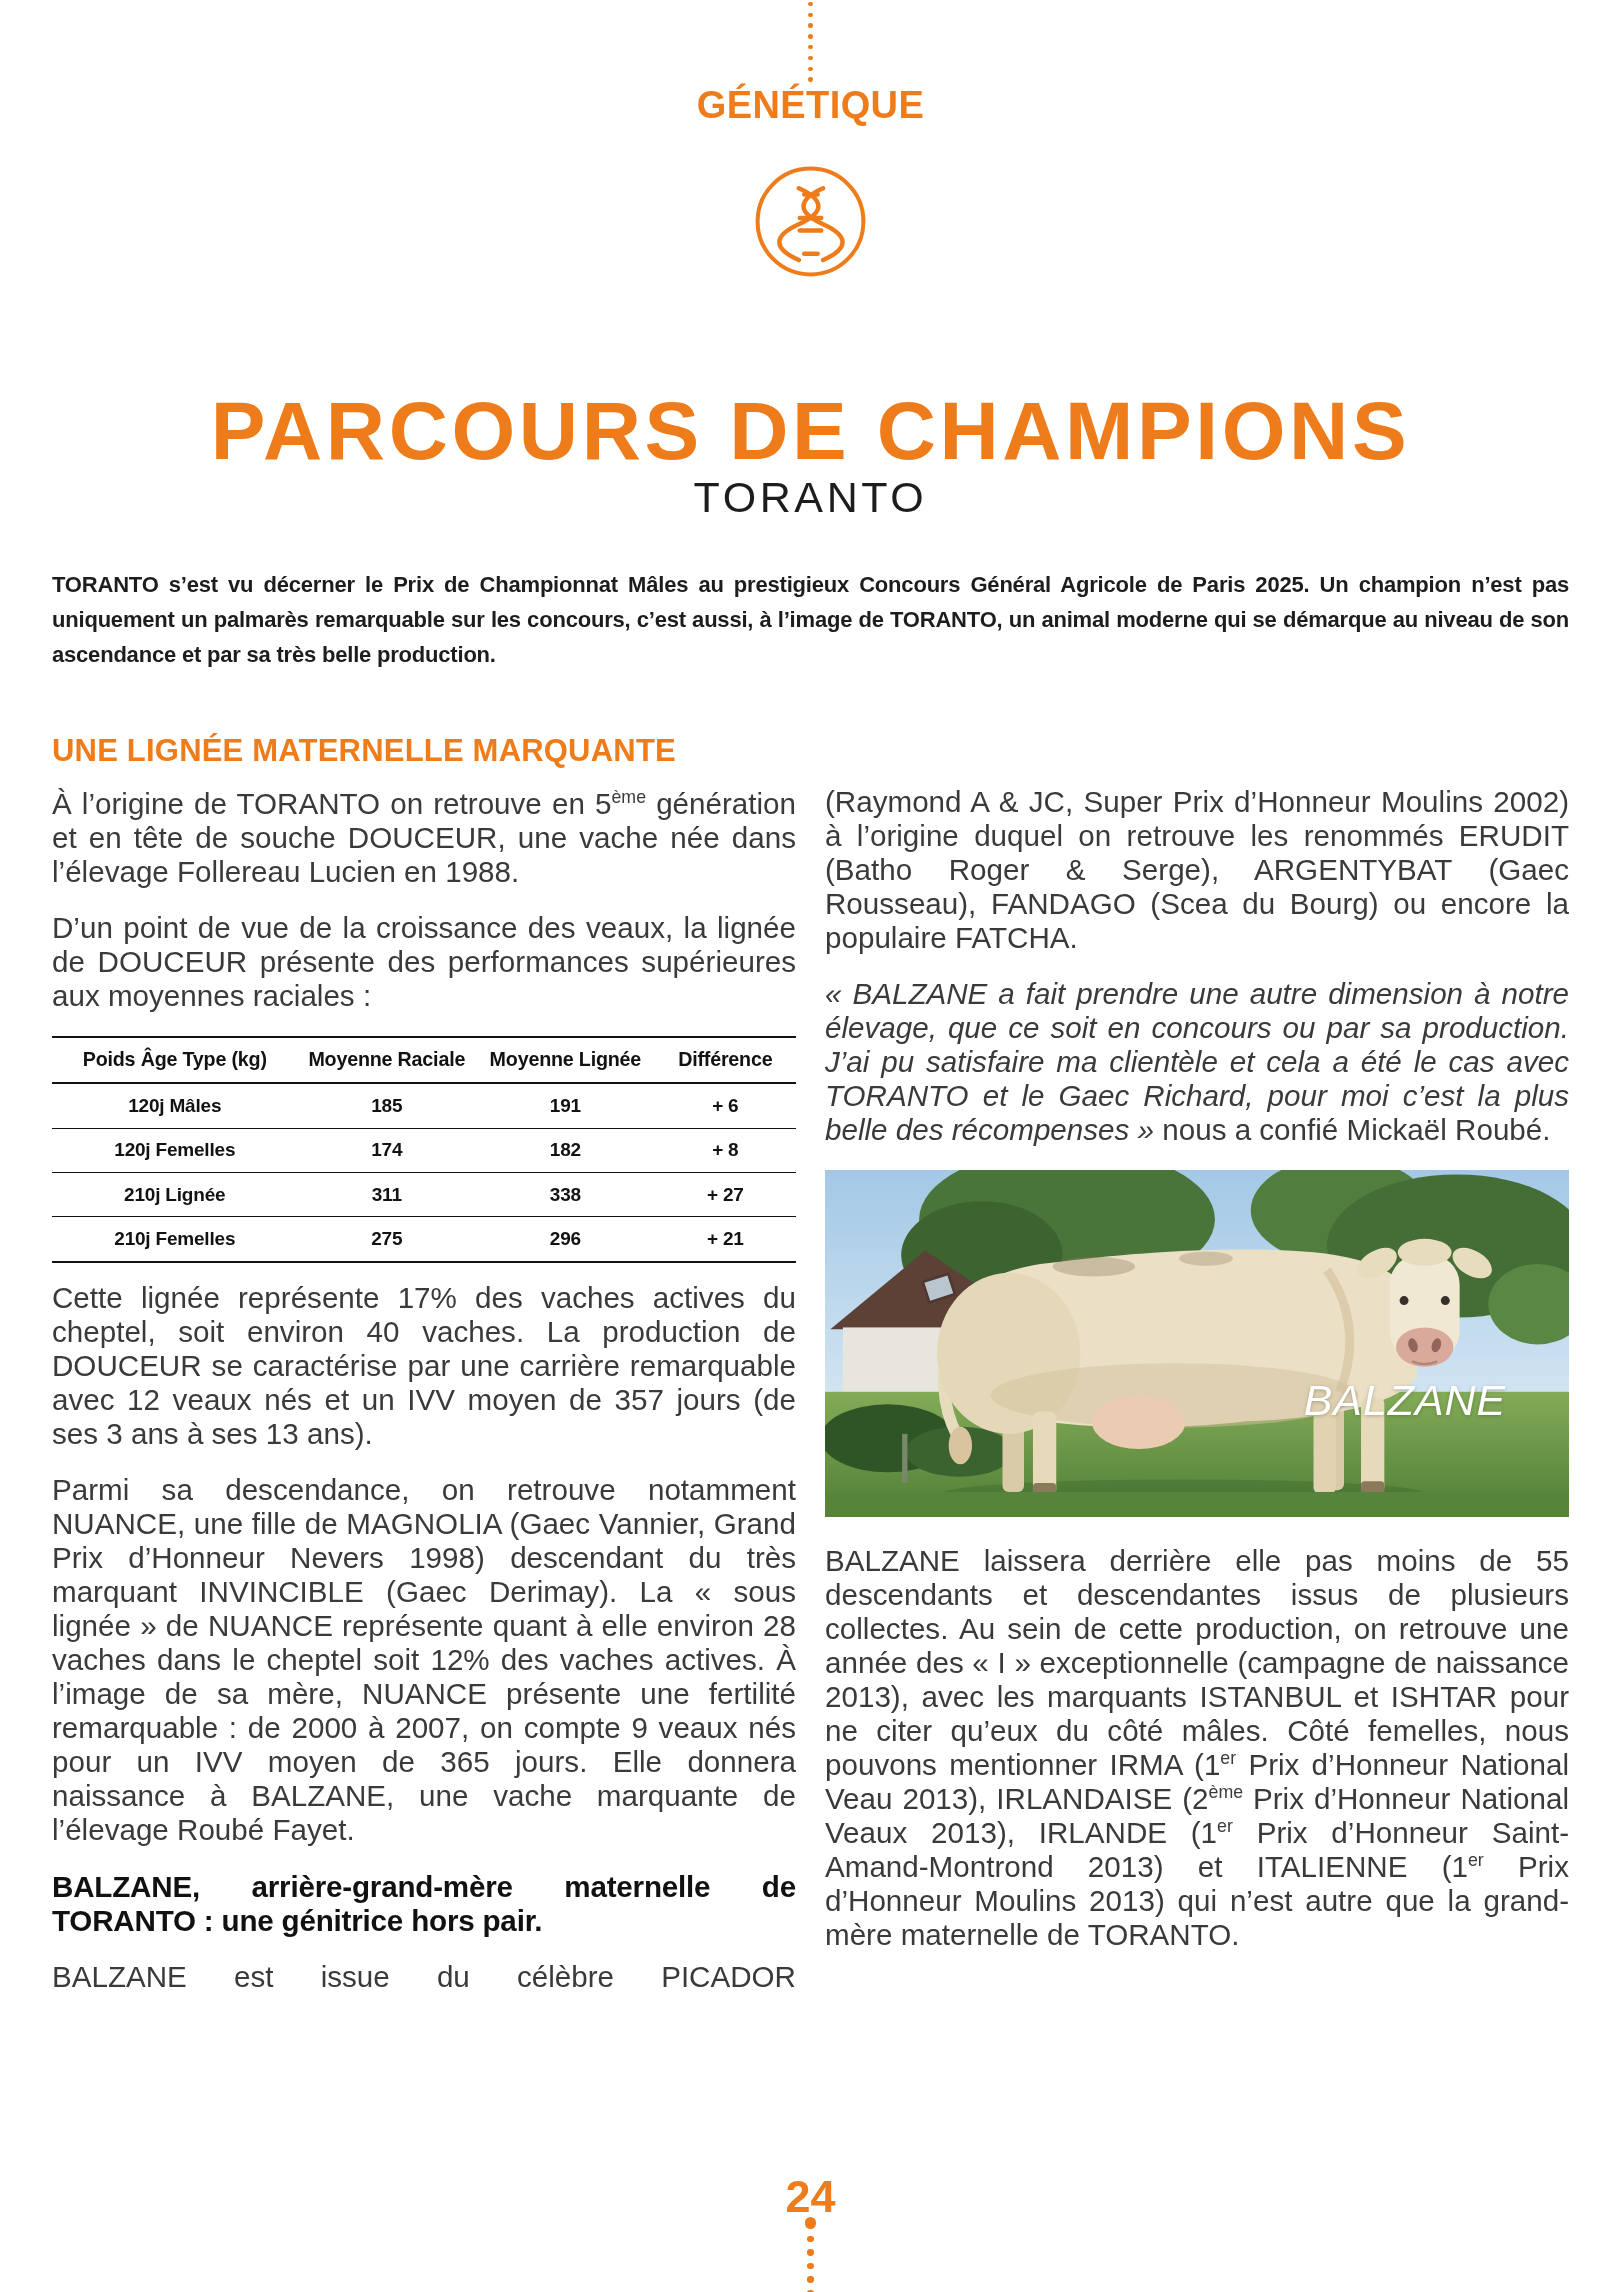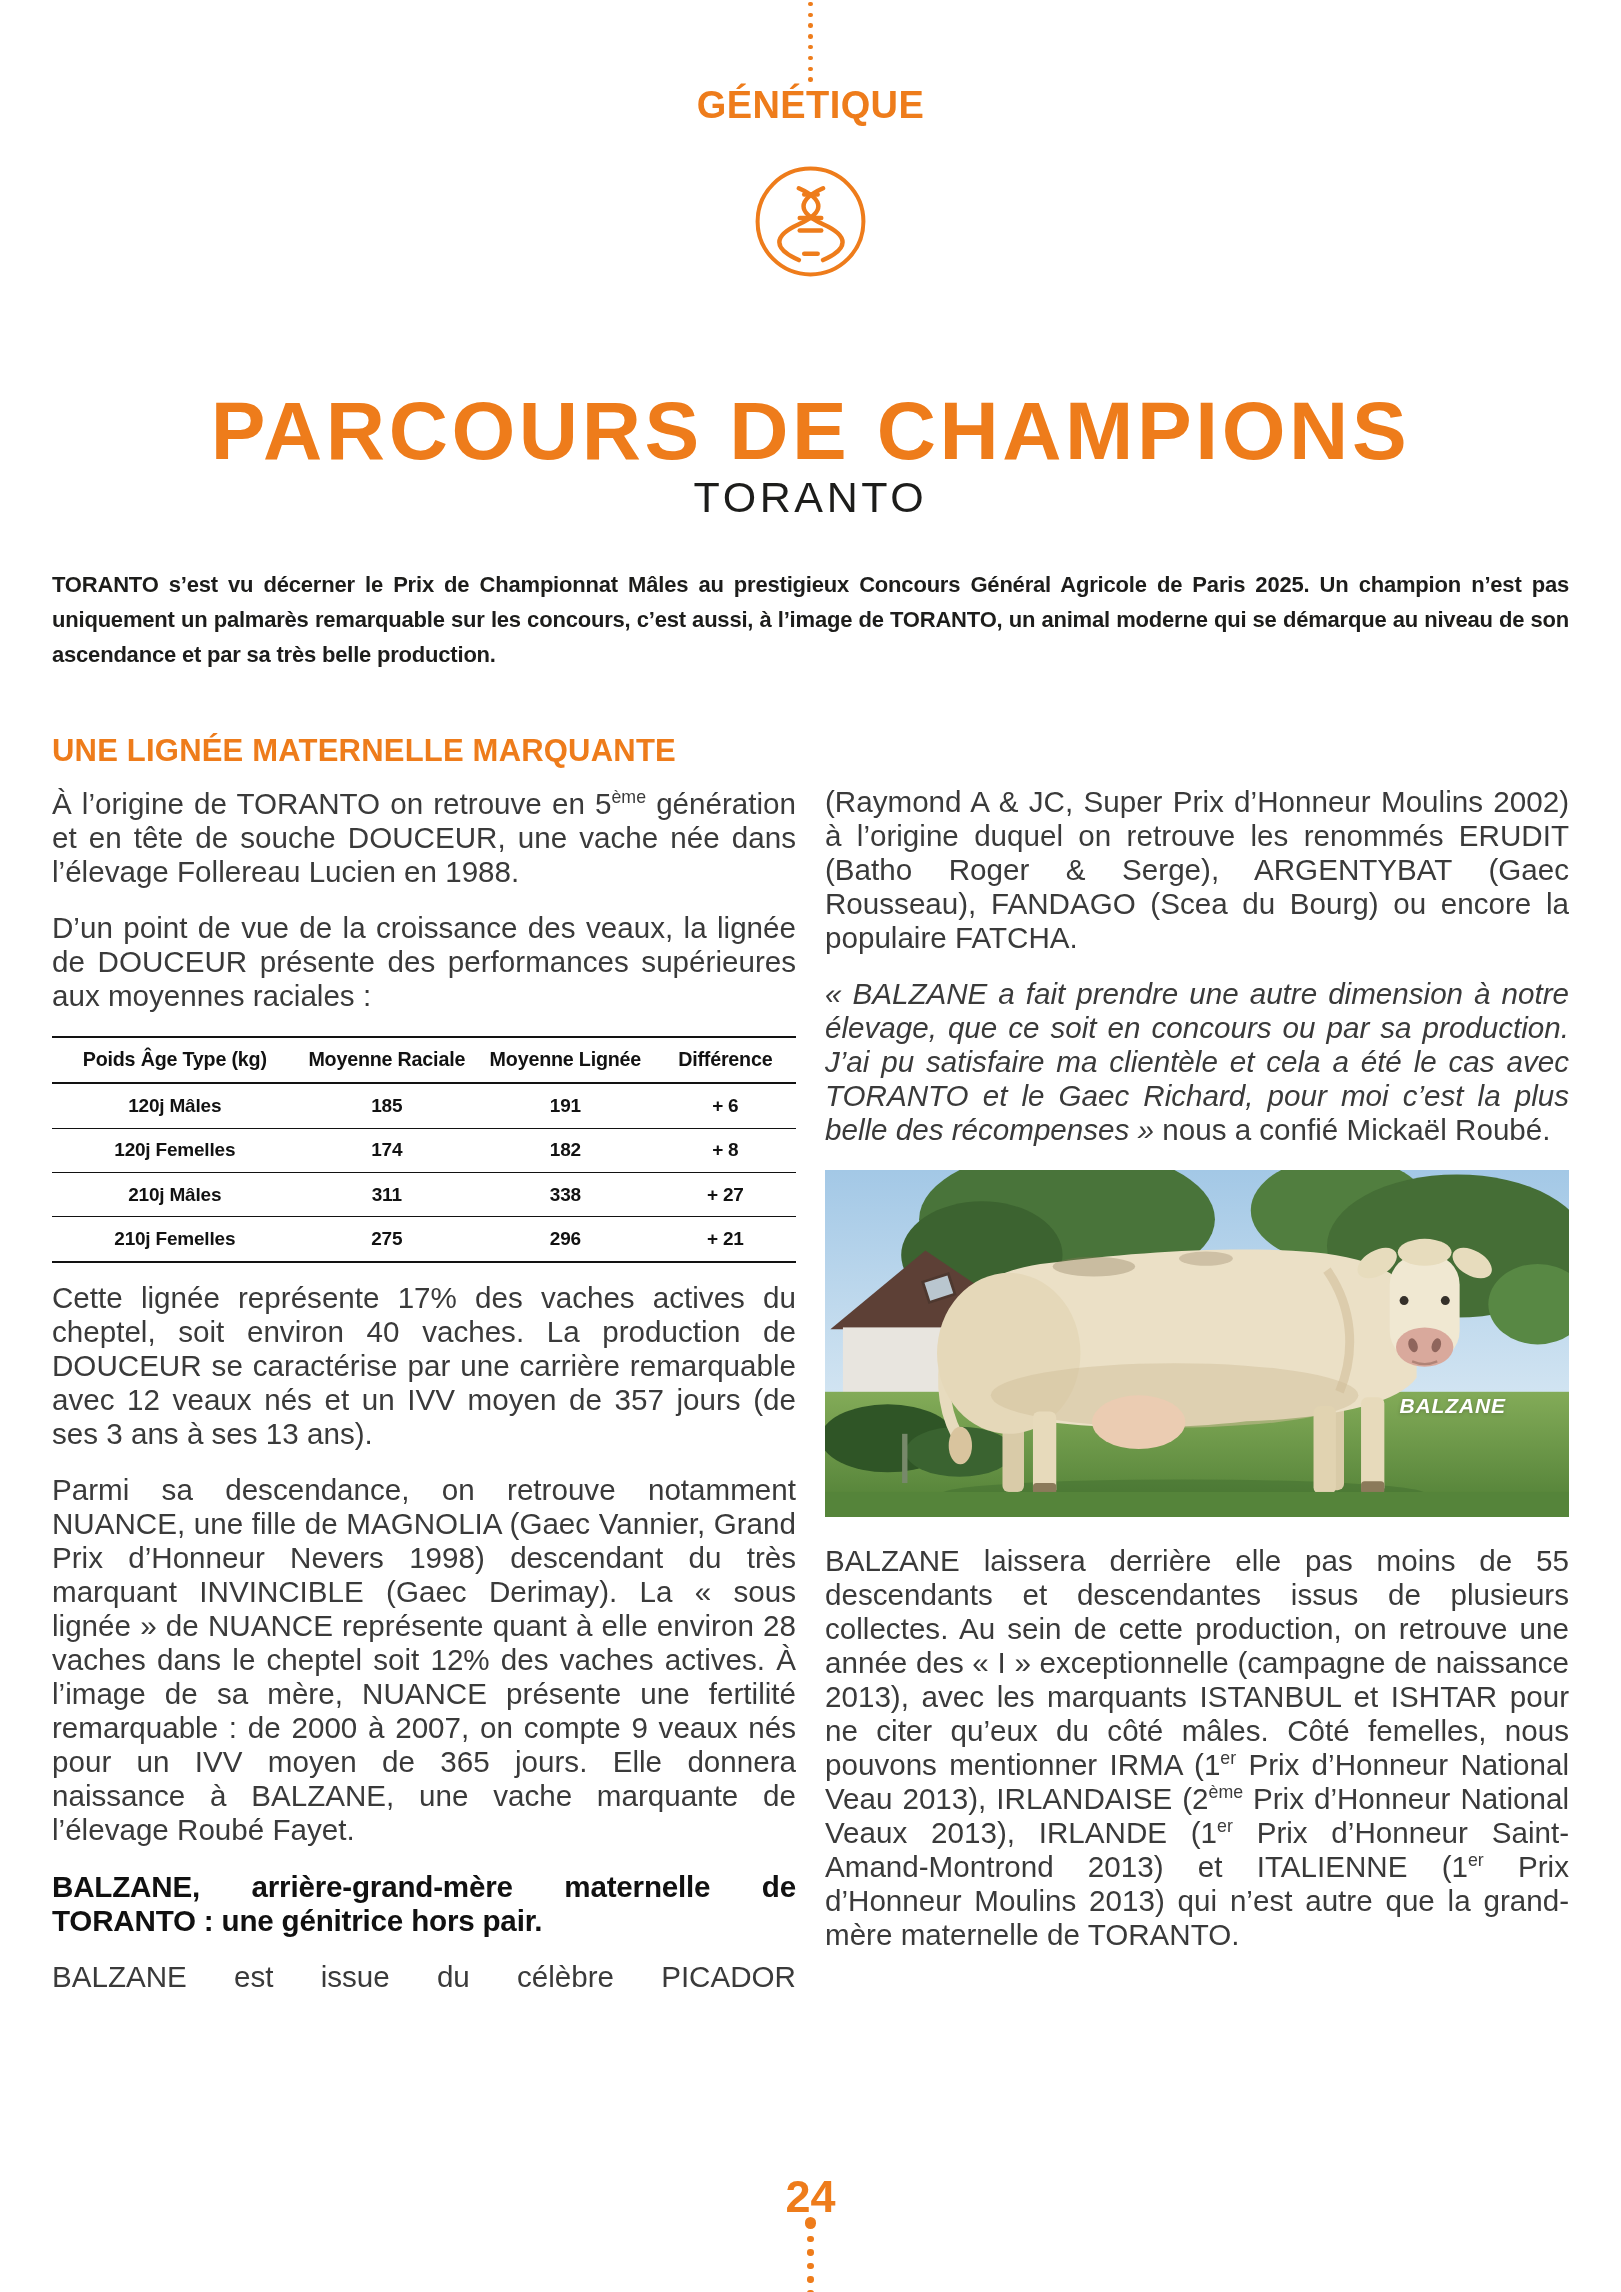--- a/index.html
+++ b/index.html
@@ -90,24 +90,23 @@
     letter-spacing:-0.4px;word-spacing:-0.9px;text-align:justify;
   }
   
   figure.photo{
     position:relative;margin:3.6px 0 27px 0;padding:0;
     width:100%;height:347px;overflow:hidden;
   }
   figure.photo svg{display:block;width:100%;height:100%;}
   .photo-label{
     position:absolute;top:206px;right:63px;
-    color:#fff;font-weight:bold;font-style:italic;
-    font-size:21px;letter-spacing:0.9px;
+    color:#fff;font-weight:normal;font-style:italic;
+    font-size:43px;letter-spacing:0.9px;
     text-shadow:0 0.9px 3.6px rgba(60,60,40,.35);
-    margin-top:18px;
   }
   
   .page-number{
     position:absolute;top:2171px;left:0;width:100%;
     text-align:center;font-size:45px;font-weight:bold;color:var(--accent);
   }
   .bottom-dots{
     position:absolute;top:2217px;left:0;width:100%;
     display:flex;flex-direction:column;align-items:center;gap:7.2px;
   }
@@ -173,21 +172,21 @@
             <td>191</td>
             <td>+ 6</td>
           </tr>
           <tr>
             <td>120j Femelles</td>
             <td>174</td>
             <td>182</td>
             <td>+ 8</td>
           </tr>
           <tr>
-            <td>210j Mâles</td>
+            <td>210j Lignée</td>
             <td>311</td>
             <td>338</td>
             <td>+ 27</td>
           </tr>
           <tr>
             <td>210j Femelles</td>
             <td>275</td>
             <td>296</td>
             <td>+ 21</td>
           </tr>

